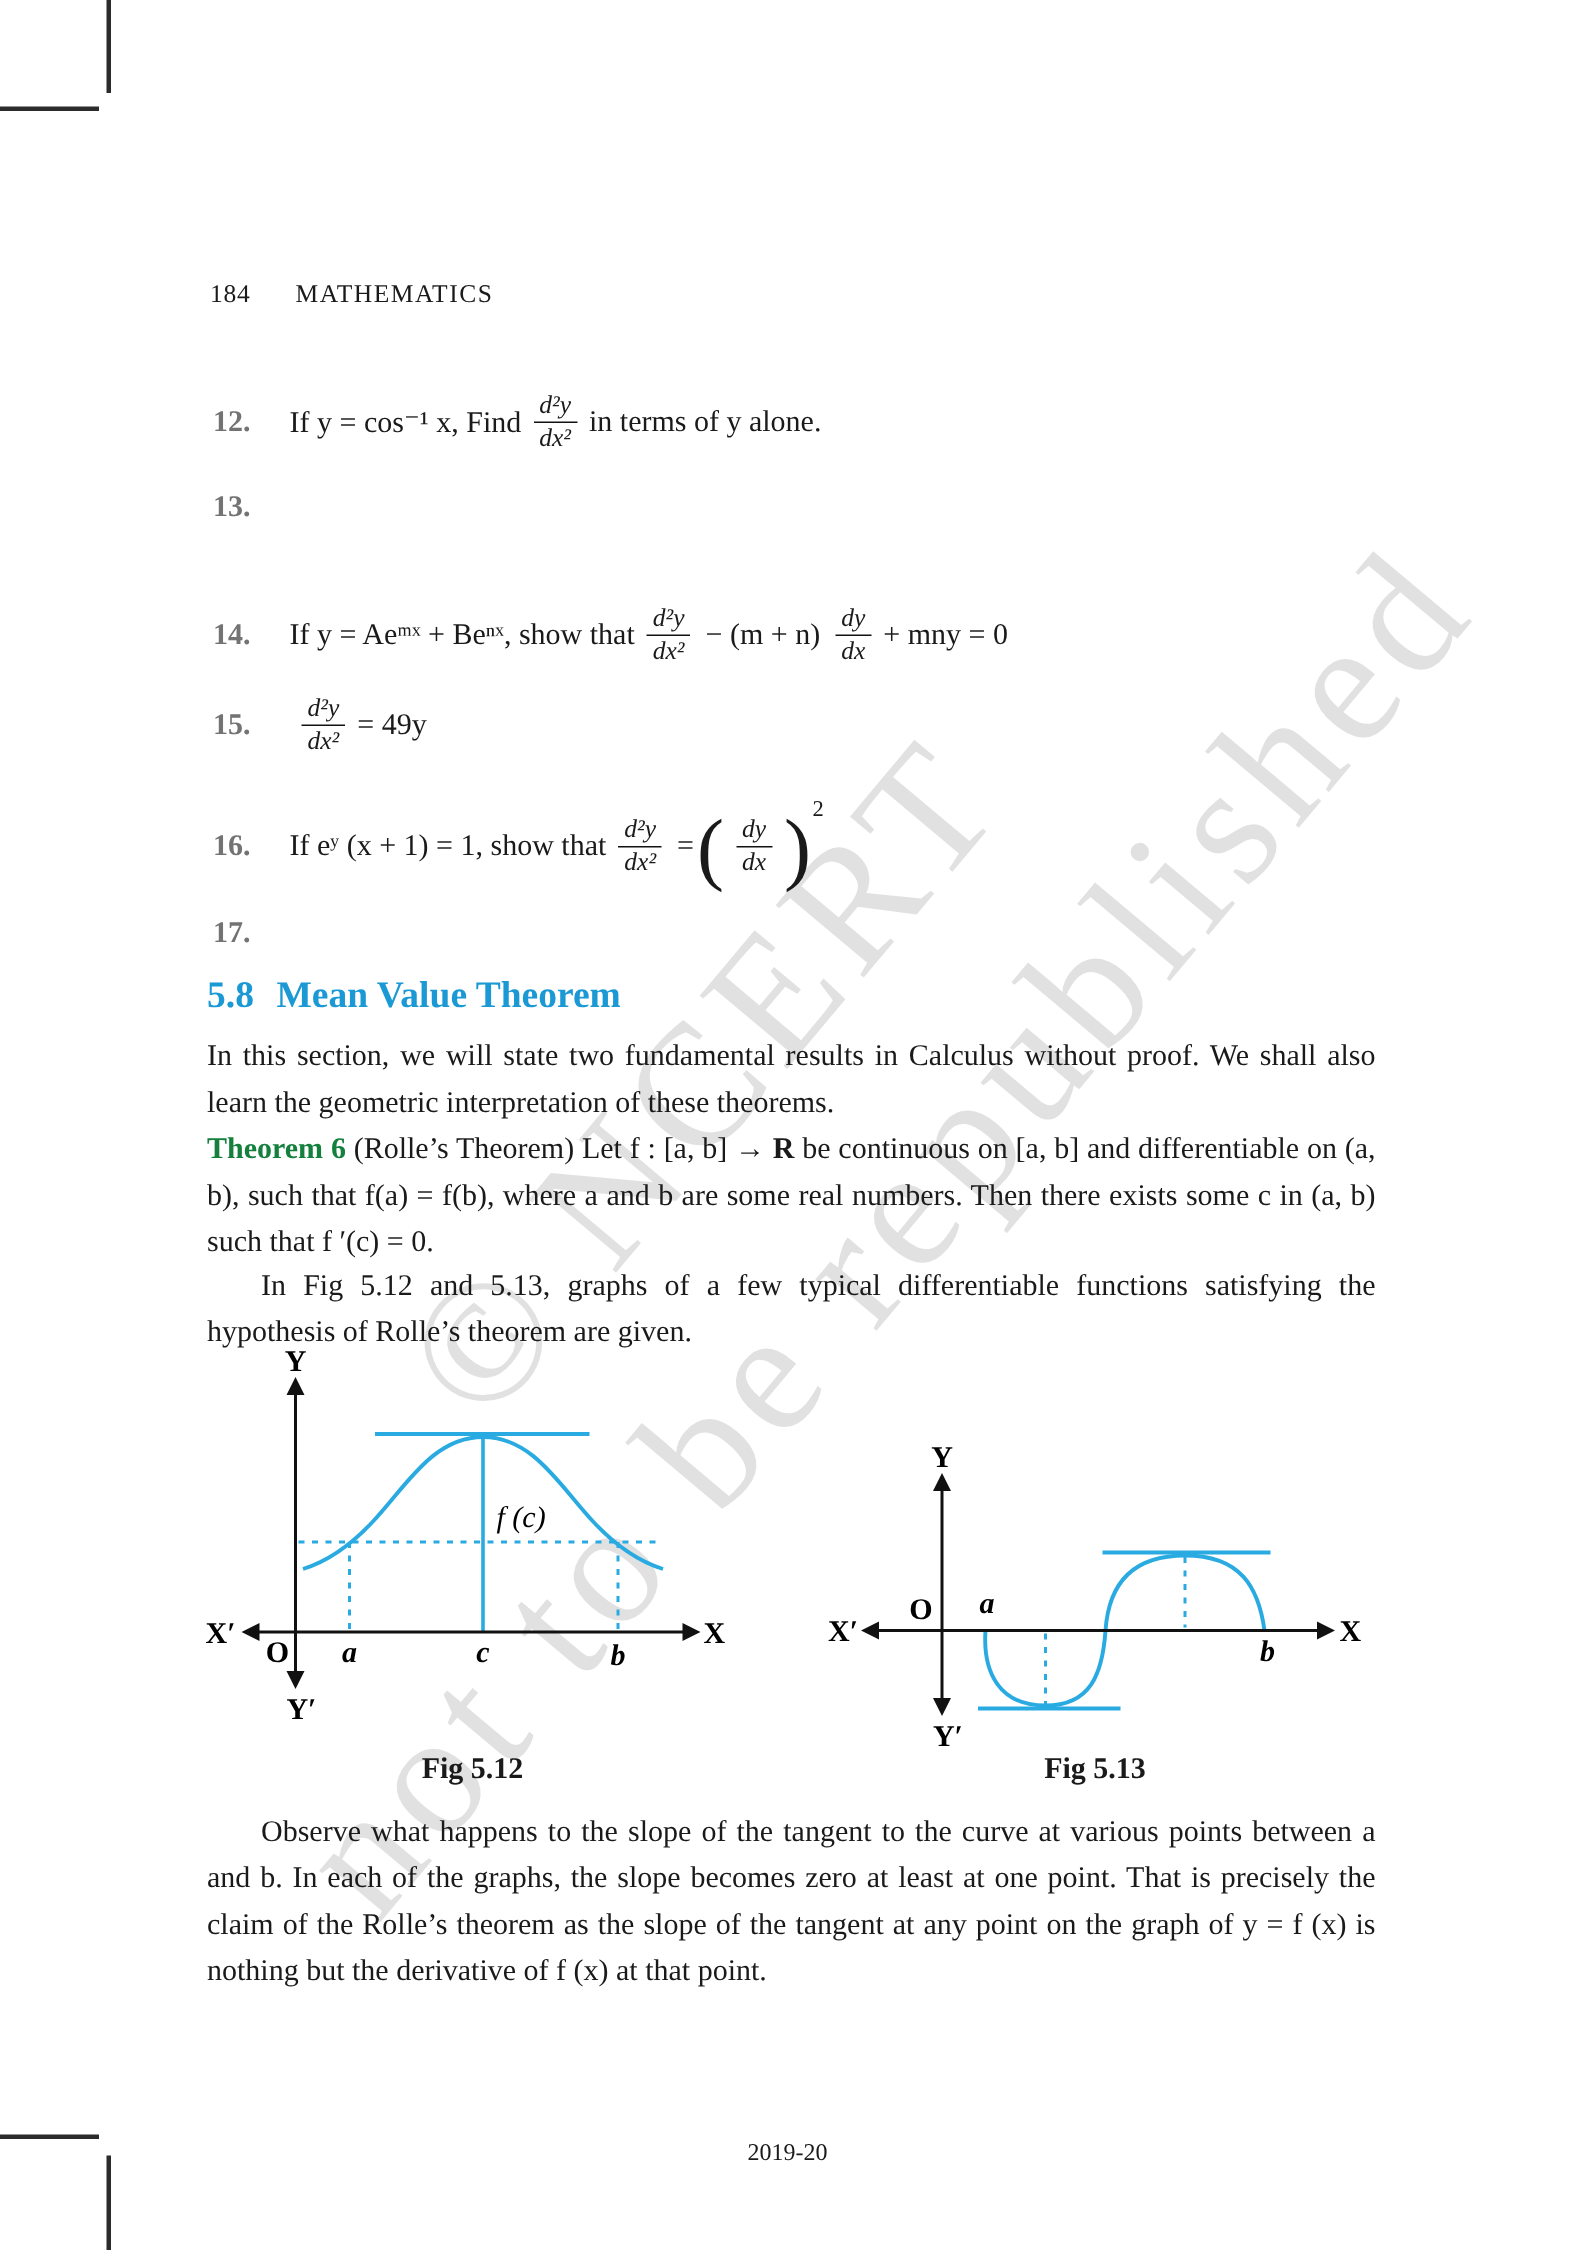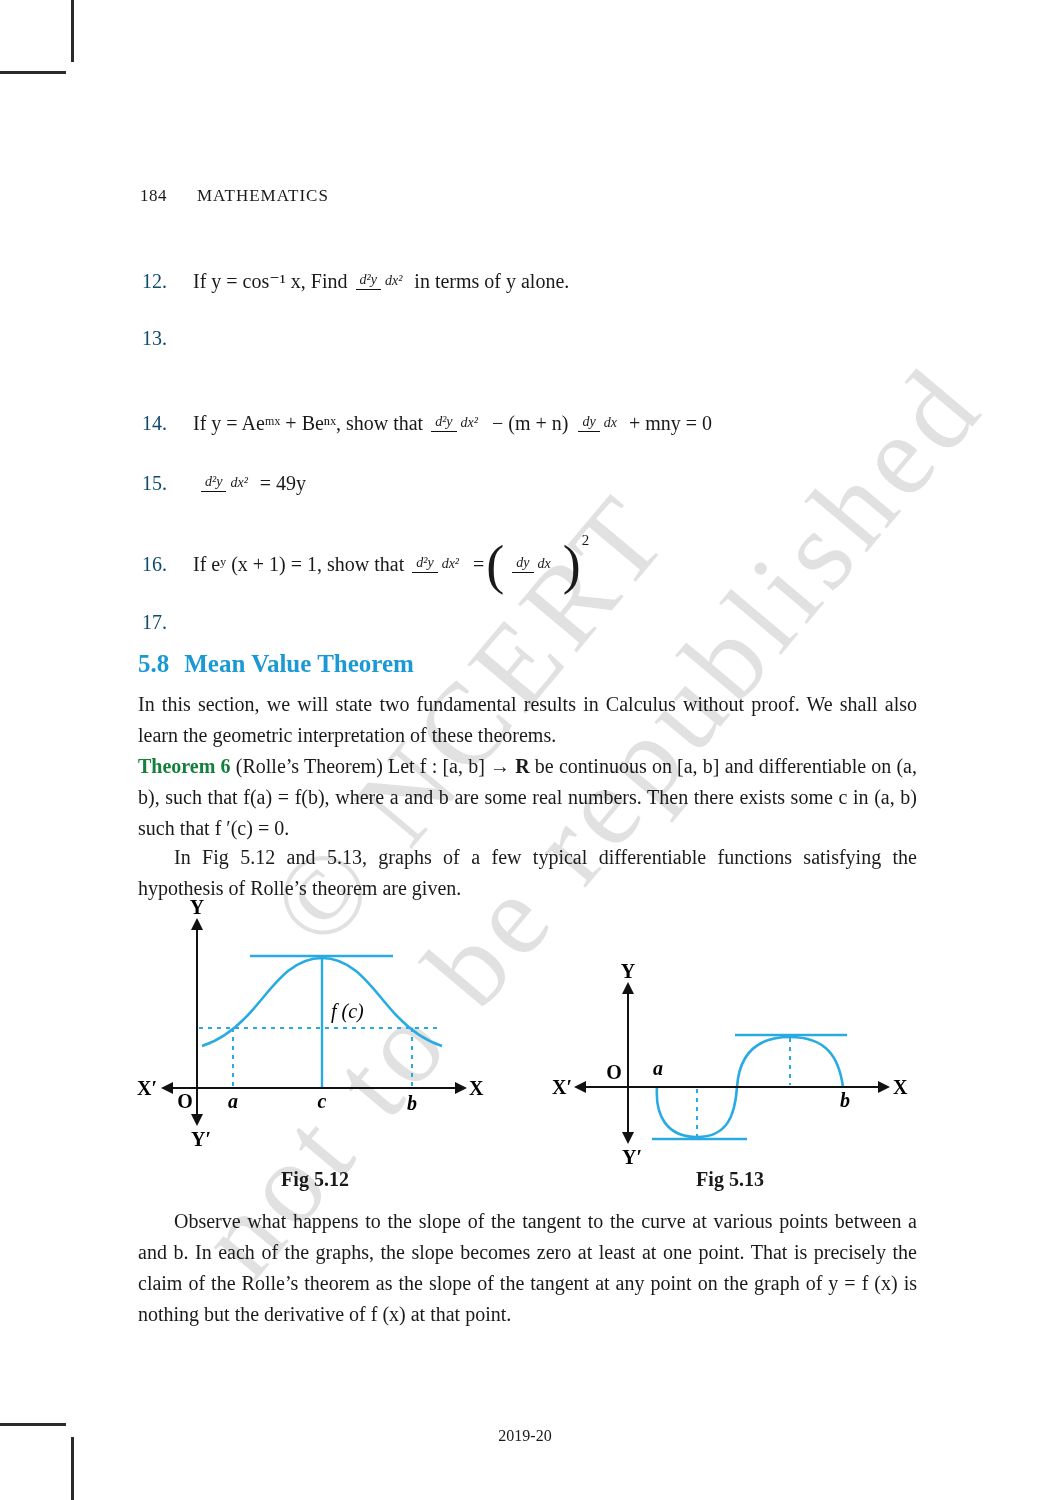--- a/index.html
+++ b/index.html
@@ -16,24 +16,24 @@
     text-align:center;color:rgba(90,90,90,0.18);
     font-size:116px;line-height:158px;letter-spacing:8px;white-space:nowrap;
     font-family:"Liberation Serif","DejaVu Serif",serif;
   }
   .content{position:relative;z-index:1;}
   
   .pagehead{position:absolute;top:186px;left:140px;font-size:17px;letter-spacing:0.5px;}
   .pagehead .runhead{margin-left:30px;letter-spacing:1px;}
   
   .problem{position:absolute;left:142px;display:flex;align-items:center;font-size:20px;white-space:nowrap;}
-  .pnum{color:#0c4a6e;font-weight:normal;flex:0 0 51px;}
+  .pnum{color:#737373;font-weight:bold;flex:0 0 51px;}
   .ptext{font-size:20px;}
-  .frac{display:inline-flex;flex-direction:row;align-items:center;font-style:italic;
-        font-size:14px;line-height:1.18;margin:0 8px;vertical-align:middle;}
+  .frac{display:inline-flex;flex-direction:column;align-items:center;font-style:italic;
+        font-size:17px;line-height:1.18;margin:0 8px;vertical-align:middle;}
   .frac .fnum{padding:0 4px 1px 4px;border-bottom:1.6px solid #111;}
   .frac .fden{padding:0 4px;}
   .bigparen{font-size:54px;font-weight:400;line-height:0.9;position:relative;top:1px;
             font-family:"Liberation Serif","DejaVu Serif",serif;}
   .bigpow{font-size:15px;position:relative;top:-24px;left:1px;}
   .mseg{margin:0 2px;}
   
   .secthead{position:absolute;top:650px;left:138px;color:#1b99d5;font-weight:bold;font-size:25px;}
   .secthead .sectnum{margin-right:15px;}
   

